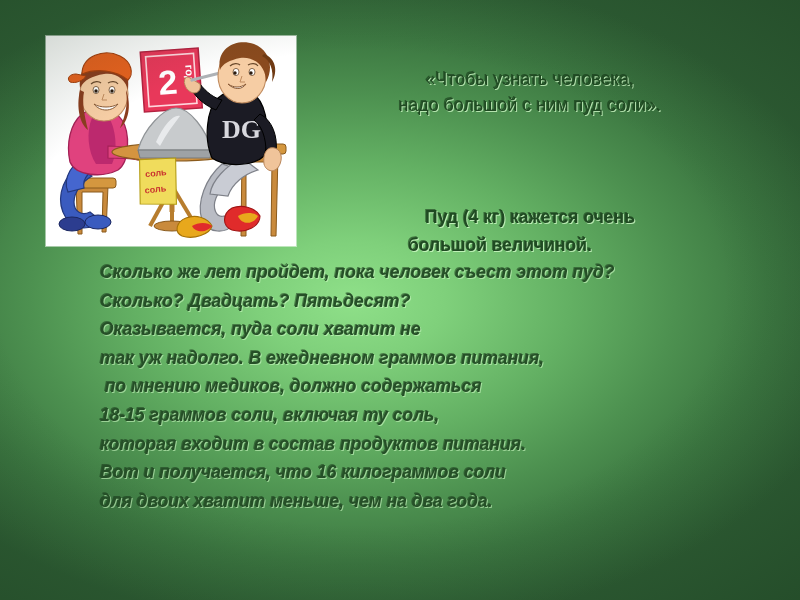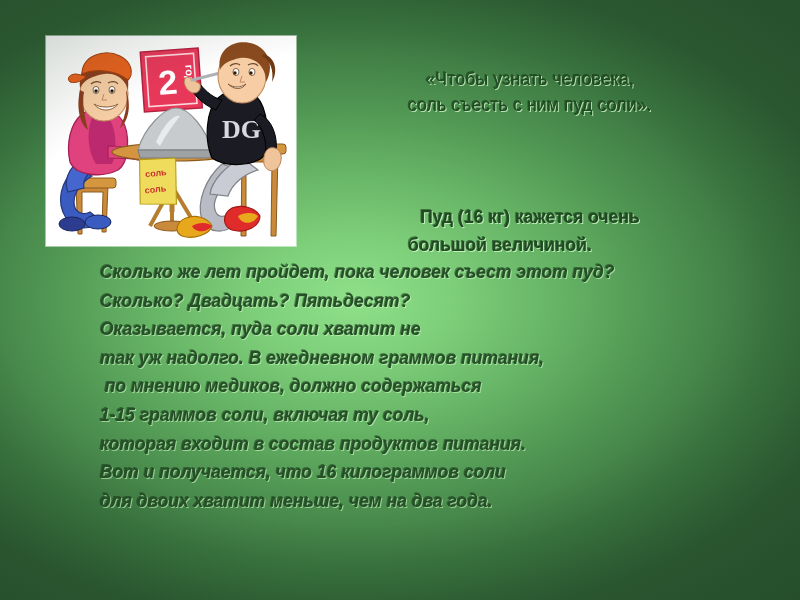--- a/index.html
+++ b/index.html
@@ -203,34 +203,34 @@
         <path d="M182 48 C188 54 196 54 200 48 C194 52 188 52 182 48 Z" fill="#ffffff" stroke="#8a5a35" stroke-width="1"></path>
         <path d="M196 40 L194 46 L199 46" stroke="#c08b5e" stroke-width="1" fill="none"></path>
       </svg>
     </div>
   </div>
 
   <div class="text-layer">
 
     <div class="quote">
       <span>«Чтобы узнать человека,</span><br>
-      <span>соль съесть с ним пуд соли».</span>
+      <span>надо большой с ним пуд соли».</span>
     </div>
 
     <div class="pud">
-      <span class="l1">Пуд (16 кг) кажется очень</span>
+      <span class="l1">Пуд (4 кг) кажется очень</span>
       <span class="l2">большой величиной.</span>
     </div>
 
     <div class="body-text">
       <span class="ln">Сколько же лет пройдет, пока человек съест этот пуд?</span>
       <span class="ln">Сколько? Двадцать? Пятьдесят?</span>
       <span class="ln">Оказывается, пуда соли хватит не</span>
       <span class="ln">так уж надолго. В ежедневном граммов питания,</span>
       <span class="ln"> по мнению медиков, должно содержаться</span>
-      <span class="ln">1-15 граммов соли, включая ту соль,</span>
+      <span class="ln">18-15 граммов соли, включая ту соль,</span>
       <span class="ln">которая входит в состав продуктов питания.</span>
       <span class="ln">Вот и получается, что 16 килограммов соли</span>
       <span class="ln">для двоих хватит меньше, чем на два года.</span>
     </div>
 
   </div>
 </div>
 
 </body></html>

